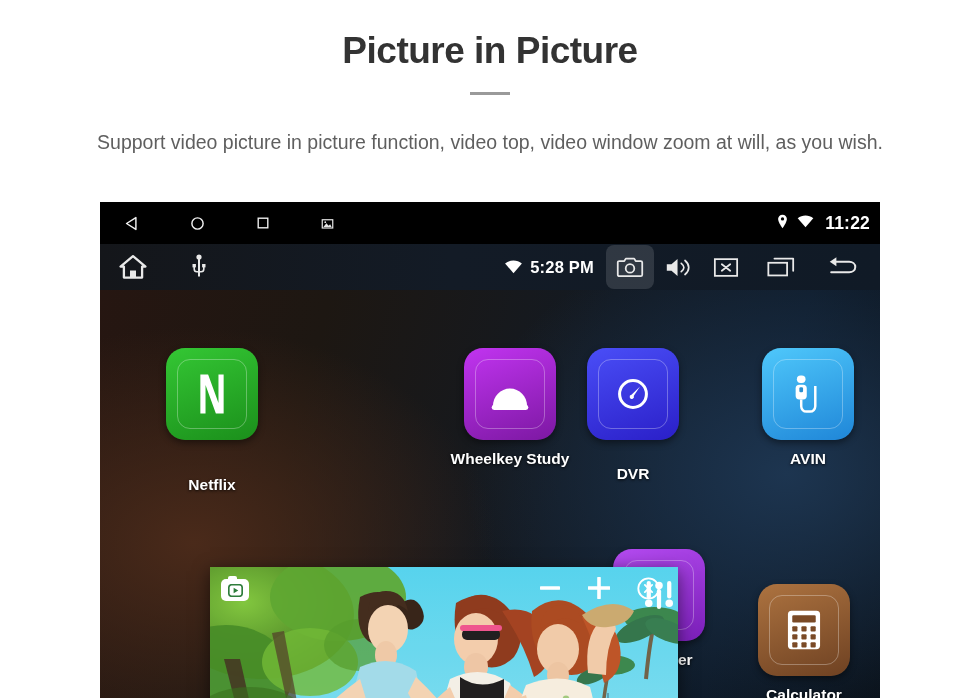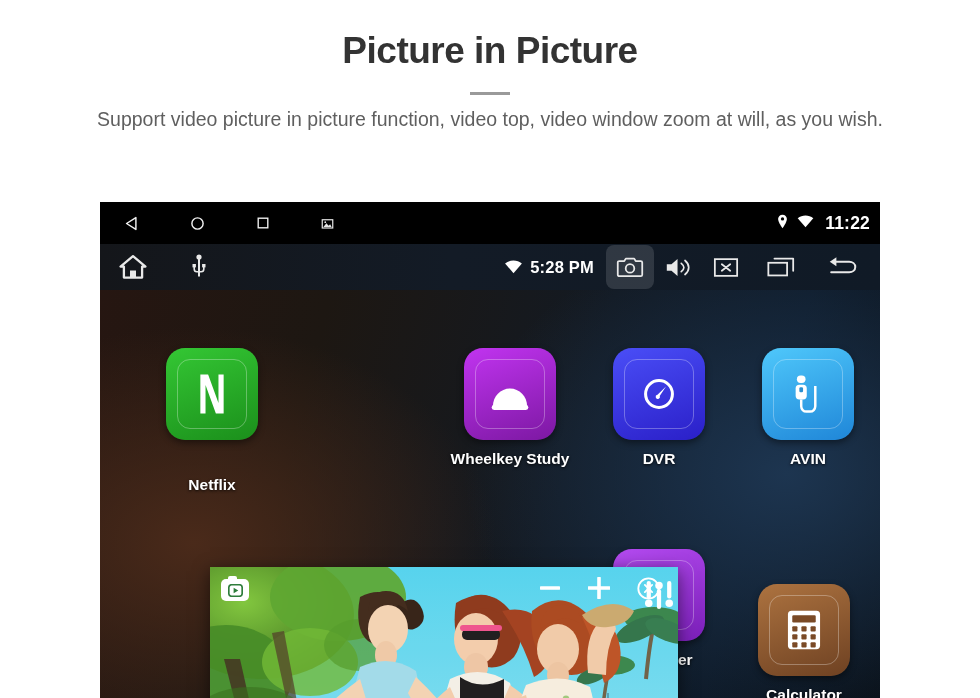--- a/index.html
+++ b/index.html
@@ -14,21 +14,21 @@
   .page-head { width: 980px; padding-top: 30px; text-align: center; }
   .page-title {
     font-size: 37px; font-weight: bold; color: #333333;
     letter-spacing: -0.5px; line-height: 1.15;
   }
   .title-rule {
     width: 40px; height: 3px; background: #9a9a9a;
     margin: 19px auto 0;
   }
   .page-sub {
-    margin: 11px auto 0; width: 880px;
+    margin: 34px auto 0; width: 880px;
     font-size: 19.5px; color: #5f5f5f; line-height: 1.42;
     font-weight: 400;
   }
 
   
   .device {
     position: absolute; left: 100px; top: 202px;
     width: 780px; height: 496px;
     overflow: hidden;
     background: #eab308;
@@ -285,21 +285,21 @@
       <div class="app" style="left:332px; top:58px;">
         <div class="app-tile" style="background:linear-gradient(160deg,#c134f0,#7c18a2);">
           <svg width="44" height="40" viewBox="0 0 36 32" style="position:relative;z-index:2;">
             <path d="M4 26c0-8 6.3-14.5 14-14.5S32 18 32 26z" fill="#ffffff"></path>
             <rect x="3" y="25" width="30" height="4" rx="2" fill="#ffffff"></rect>
           </svg>
         </div>
         <div class="app-label">Wheelkey Study</div>
       </div>
 
-      <div class="app" style="left:481px; top:58px;">
+      <div class="app" style="left:455px; top:58px;gap:15px;">
         <div class="app-tile" style="background:linear-gradient(160deg,#4a4ef7,#2a1fc8);">
           <svg width="42" height="42" viewBox="0 0 36 36" style="position:relative;z-index:2;">
             <circle cx="18" cy="18" r="11.5" fill="none" stroke="#ffffff" stroke-width="2.6"></circle>
             <path d="M24 11.5 18.6 19.8a1.8 1.8 0 1 1-1.9-1.1z" fill="#ffffff"></path>
           </svg>
         </div>
         <div class="app-label">DVR</div>
       </div>
 
       <div class="app" style="left:630px; top:58px;">

